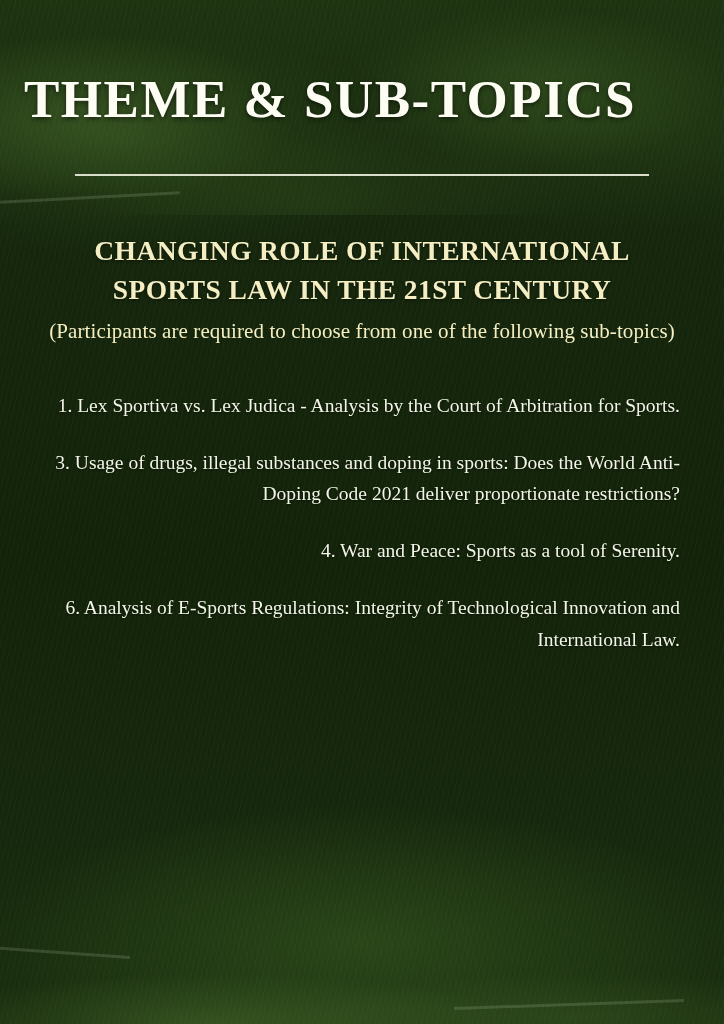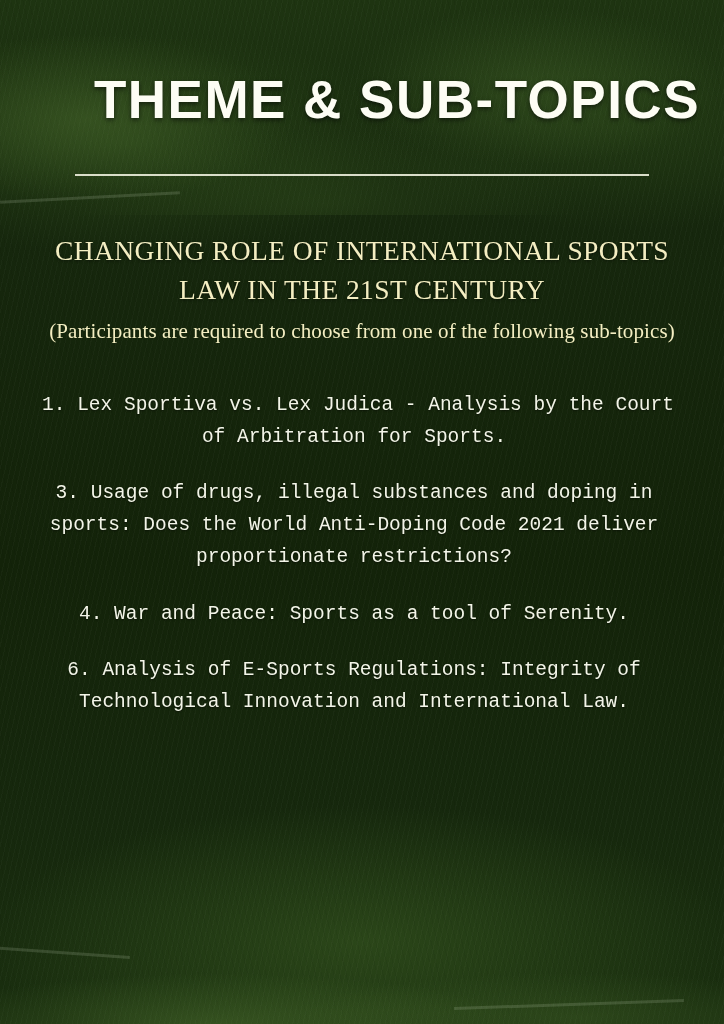--- a/index.html
+++ b/index.html
@@ -66,22 +66,22 @@
     z-index: 2;
     width: 100%;
     height: 100%;
     box-sizing: border-box;
     padding: 0 24px;
   }
 
   .poster-title {
     margin: 0;
     padding-top: 72px;
-    text-align: right;
-    font-family: Liberation Sans, sans-serif;
+    text-align: left;
+    font-family: Liberation Serif, serif;
     font-weight: bold;
     font-size: 53px;
     letter-spacing: 1.5px;
     color: #fdfdf4;
     line-height: 1.05;
     text-shadow: 0 2px 5px rgba(0,0,0,0.55);
   }
 
   .divider {
     width: 574px;
@@ -89,21 +89,21 @@
     margin: 46px auto 0 auto;
     background: #e9ecd9;
     opacity: 0.92;
   }
 
   .theme-heading {
     margin: 55px auto 0 auto;
     width: 620px;
     text-align: center;
     font-family: "Liberation Serif", serif;
-    font-weight: normal;
+    font-weight: bold;
     font-size: 27.5px;
     line-height: 1.42;
     letter-spacing: 0.4px;
     color: #f4eec2;
     text-shadow: 0 1px 3px rgba(0,0,0,0.5);
   }
 
   .subnote {
     margin: 10px auto 0 auto;
     width: 640px;
@@ -113,26 +113,26 @@
     color: #f4eec2;
     letter-spacing: 0.1px;
   }
 
   .subtopics {
     list-style: none;
     margin: 46px 0 0 0;
     padding: 0 20px 0 4px;
   }
   .subtopics li {
-    font-family: Liberation Mono, monospace;
+    font-family: Liberation Serif, serif;
     font-size: 19.5px;
     line-height: 1.63;
     color: #f3f5e8;
     margin-bottom: 25px;
-    text-align: center;
+    text-align: right;
     text-shadow: 0 1px 2px rgba(0,0,0,0.45);
   }
   .subtopics li:first-child {
     text-indent: 8px;
   }
 </style>
 </head>
 <body>
 
 <div class="poster">

